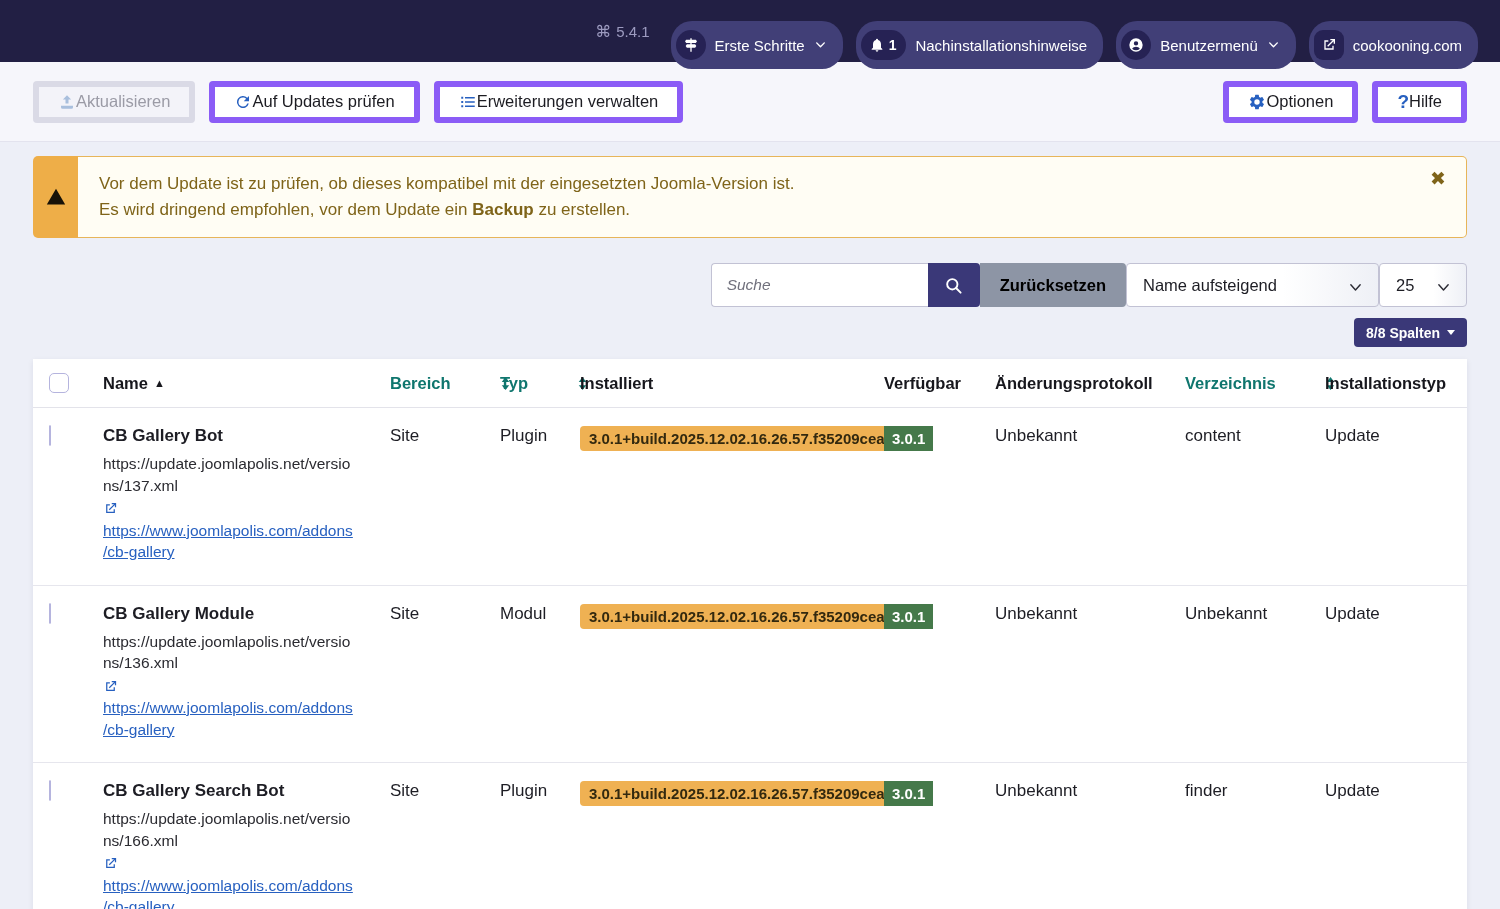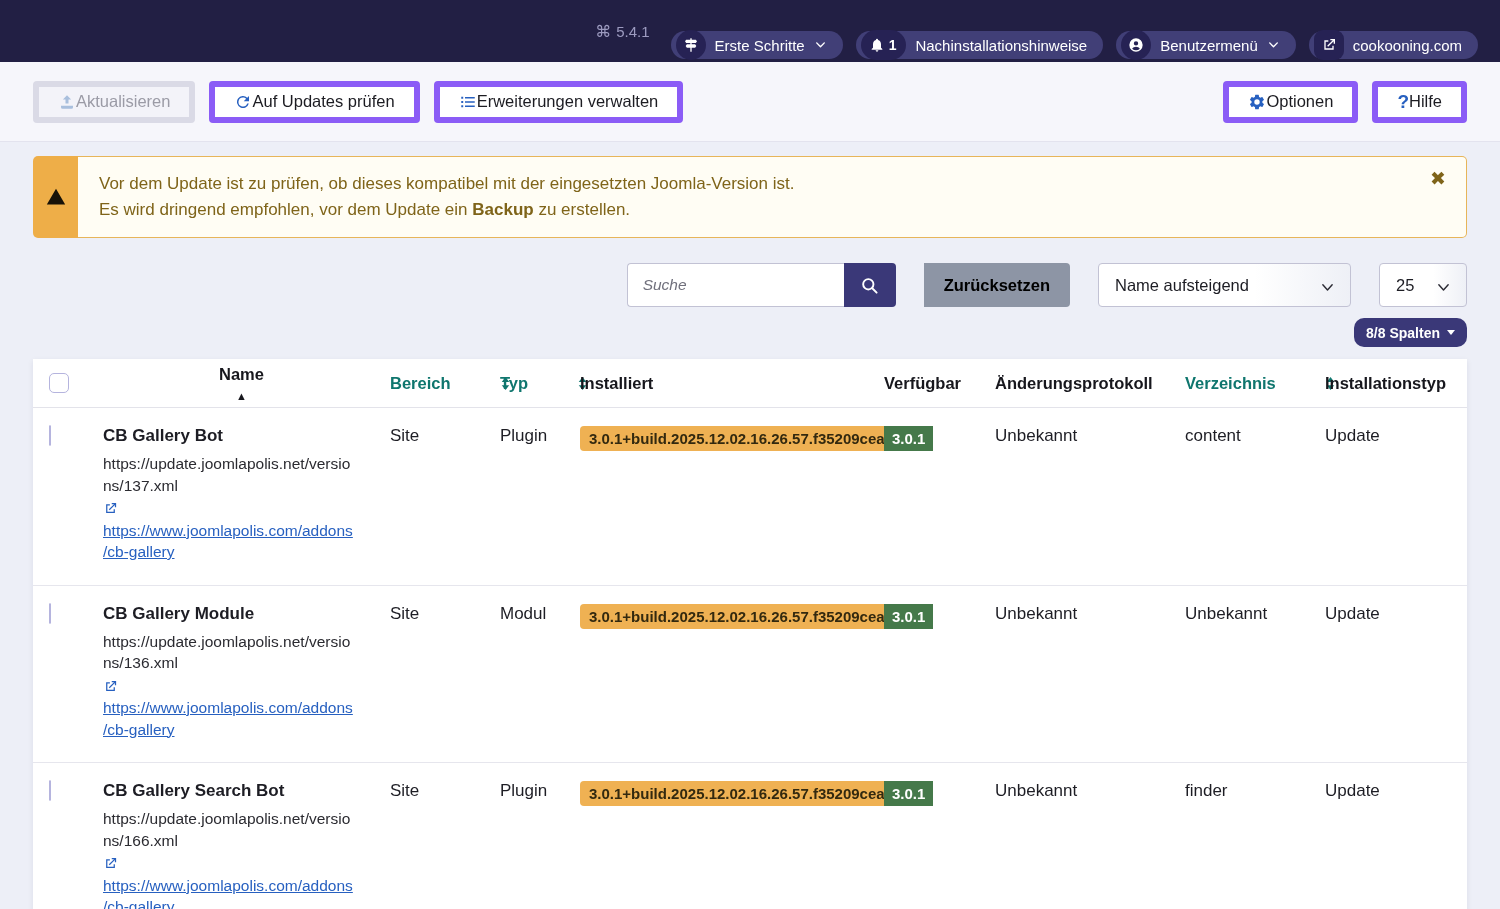--- a/index.html
+++ b/index.html
@@ -7,21 +7,21 @@
   body { font-family:"Liberation Sans","DejaVu Sans",sans-serif; background:#edeff7; color:#1d1d24; }
 
   
   .topbar { height:62px; background:#221f44; display:flex; align-items:center; padding:0 22px 0 24px; }
   .brand { display:flex; align-items:center; gap:14px; }
   .brand svg { width:26px; height:26px; fill:#ffffff; }
   .page-title { color:#ffffff; font-size:21px; font-weight:400; letter-spacing:.2px; }
   .topbar-right { margin-left:auto; display:flex; align-items:center; gap:13px; }
   .version { color:#9d9bc0; font-size:15px; display:flex; align-items:center; gap:5px; margin-right:8px; }
   .version .jglyph { font-size:16px; }
-  .pill { display:flex; align-items:center; gap:9px; background:#413f77; border-radius:21px; height:28px; padding:0 16px 0 5px; color:#ffffff; font-size:15px; cursor:pointer; border:none;margin-top:28px; }
+  .pill { display:flex; align-items:center; gap:9px; background:#413f77; border-radius:21px; height:48px; padding:0 16px 0 5px; color:#ffffff; font-size:15px; cursor:pointer; border:none;margin-top:28px; }
   .pill-iconwrap { width:30px; height:30px; border-radius:50%; background:#262254; display:flex; align-items:center; justify-content:center; flex:0 0 auto; }
   .pill-iconwrap.square { border-radius:9px; }
   .pill-iconwrap.wide { width:auto; border-radius:15px; padding:0 10px 0 8px; gap:4px; }
   .pill-iconwrap svg { width:16px; height:16px; fill:#ffffff; }
   .pill .chev svg { width:13px; height:13px; fill:none; stroke:#ffffff; stroke-width:2.6; stroke-linecap:round; stroke-linejoin:round; }
   .pill-count { color:#ffffff; font-size:14px; font-weight:700; }
 
   
   .toolbar { height:80px; background:#f6f6fb; border-bottom:1px solid #e3e3ee; display:flex; align-items:center; padding:0 33px; gap:14px; }
   .tbtn { height:42px; display:flex; align-items:center; background:#ffffff; border:6px solid #8b5cf6; border-radius:4px; padding:0 19px; font-size:16.5px; color:#1c1c22; font-family:inherit; cursor:pointer; }
@@ -35,49 +35,49 @@
   .main { padding:14px 33px 0 33px; }
 
   
   .alert { display:flex; border-radius:5px; }
   .alert-stripe { width:45px; background:#eeae48; border-radius:5px 0 0 5px; display:flex; align-items:center; justify-content:center; }
   .alert-stripe svg { width:20px; height:20px; fill:#171208; }
   .alert-body { flex:1; background:#fffdf4; border:1px solid #e7b559; border-left:none; border-radius:0 5px 5px 0; padding:14px 54px 14px 21px; color:#7f6419; font-size:17px; line-height:26px; position:relative; }
   .alert-close { position:absolute; top:12px; right:20px; color:#7f6419; font-size:19px; background:none; border:none; cursor:pointer; line-height:1; }
 
   
-  .filter-row { margin-top:25px; display:flex; justify-content:flex-end; gap:28px; height:44px; }
+  .filter-row { margin-top:25px; display:flex; justify-content:flex-end; gap:0; height:44px; }
   .search-group { display:flex; }
   .search-input { width:217px; height:44px; border:1px solid #c2c2d4; border-right:none; border-radius:4px 0 0 4px; padding:0 15px; font-size:15.5px; font-family:inherit; color:#333; background:#fff; }
   .search-input::placeholder { font-style:italic; color:#70707c; }
   .search-btn { width:52px; height:44px; background:#3a3878; border:none; border-radius:0 4px 4px 0; display:flex; align-items:center; justify-content:center; cursor:pointer; }
   .search-btn svg { width:19px; height:19px; fill:none; stroke:#fff; stroke-width:2.4; stroke-linecap:round; }
   .btn-group { display:flex; }
   .btn-filter { height:44px; background:#3a3878; color:#fff; border:none; border-radius:4px 0 0 4px; padding:0 19px; font-size:16.5px; font-weight:600; font-family:inherit; display:flex; align-items:center; gap:9px; cursor:pointer; }
   .btn-filter svg { width:13px; height:13px; fill:none; stroke:#fff; stroke-width:2.8; stroke-linecap:round; stroke-linejoin:round; }
   .btn-reset { height:44px; background:#8d95a5; color:#000000; border:none; border-radius:0 4px 4px 0; padding:0 20px; font-size:16.5px; font-weight:600; font-family:inherit; cursor:pointer; }
   .select { position:relative; height:44px; border:1px solid #c2c2d4; border-radius:4px; background:linear-gradient(90deg,#ffffff 62%,#eef0f6 100%); display:flex; align-items:center; padding:0 44px 0 16px; font-size:16.5px; color:#1d1d24; cursor:pointer; }
   .select.sort { width:253px; }
   .select.limit { width:88px; }
   .select .chev { position:absolute; right:15px; top:15px; }
   .select .chev svg { width:15px; height:14px; fill:none; stroke:#2a2a33; stroke-width:2.4; stroke-linecap:round; stroke-linejoin:round; }
 
   .columns-row { margin-top:11px; display:flex; justify-content:flex-end; }
-  .columns-btn { height:29px; background:#3a3878; color:#fff; border:none; border-radius:10px; padding:0 12px; font-size:14px; font-weight:600; font-family:inherit; display:flex; align-items:center; gap:7px; cursor:pointer; }
+  .columns-btn { height:29px; background:#3a3878; color:#fff; border:none; border-radius:4px; padding:0 12px; font-size:14px; font-weight:600; font-family:inherit; display:flex; align-items:center; gap:7px; cursor:pointer; }
   .caret-down { width:0; height:0; border-left:4.5px solid transparent; border-right:4.5px solid transparent; border-top:5px solid #ffffff; }
 
   
   .table-card { margin-top:12px; background:#ffffff; box-shadow:0 2px 6px rgba(30,30,70,.08); }
   .trow { display:grid; grid-template-columns:52px 295px 110px 80px 300px 115px 190px 140px 1fr; }
   .trow.head { align-items:center; height:49px; border-bottom:1px solid #e3e3ea; }
   .trow.data { align-items:start; padding:18px 0 22px 0; border-bottom:1px solid #e6e6ed; }
   .trow.data:last-child { border-bottom:none; }
   .cell { padding-left:10px; font-size:17px; }
   .cell.c-check { padding-left:16px; }
-  .cell.c-name { padding-left:18px;flex-direction:column; }
+  .cell.c-name { padding-left:18px; }
   .cell.c-avail { padding-left:14px; }
   .head .cell { font-weight:700; font-size:16.5px; color:#17171d; display:flex; align-items:center; gap:6px; }
   .head .cell.sortable { color:#0f766e; cursor:pointer;gap:48px; }
   .sorticon svg { width:13px; height:15px; fill:currentColor; display:block; }
   .name-asc { font-size:11px; color:#17171d; }
 
   .checkbox { width:20px; height:20px; border:1.5px solid #b5b4de; border-radius:5px; background:#fff; cursor:pointer; }
   .ext-name { font-weight:700; font-size:17px; margin-bottom:7px; }
   .ext-url { font-size:15.5px; color:#2b2b31; line-height:21.5px; width:252px; overflow-wrap:anywhere; margin-bottom:2px; }
   .ext-link { font-size:15.5px; line-height:21.5px; width:252px; overflow-wrap:anywhere; }

